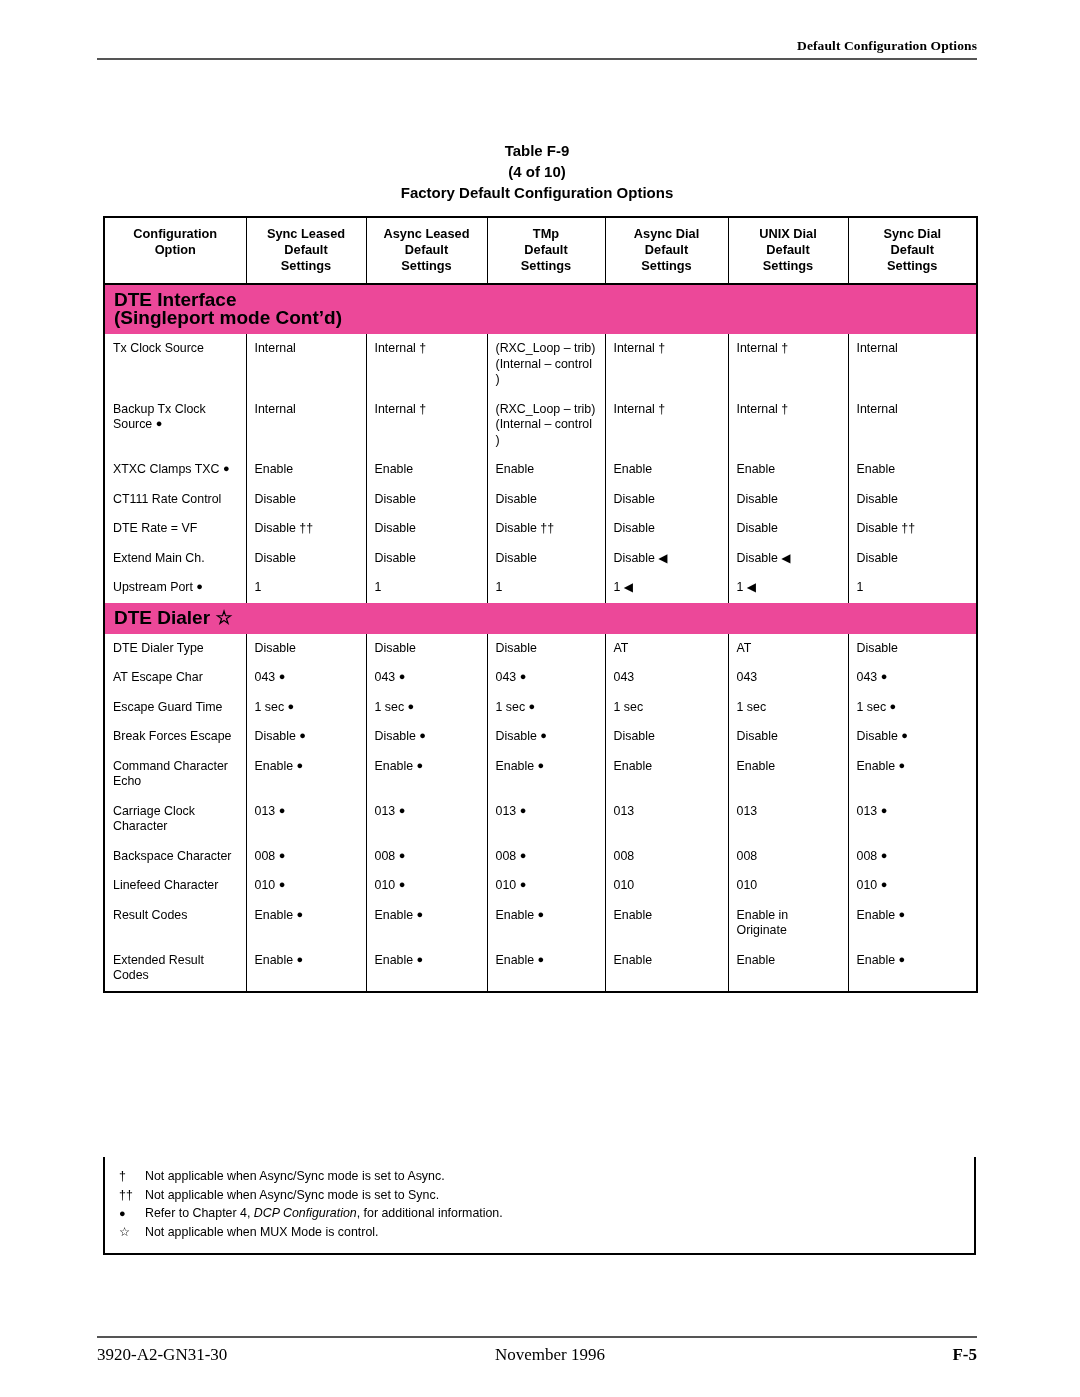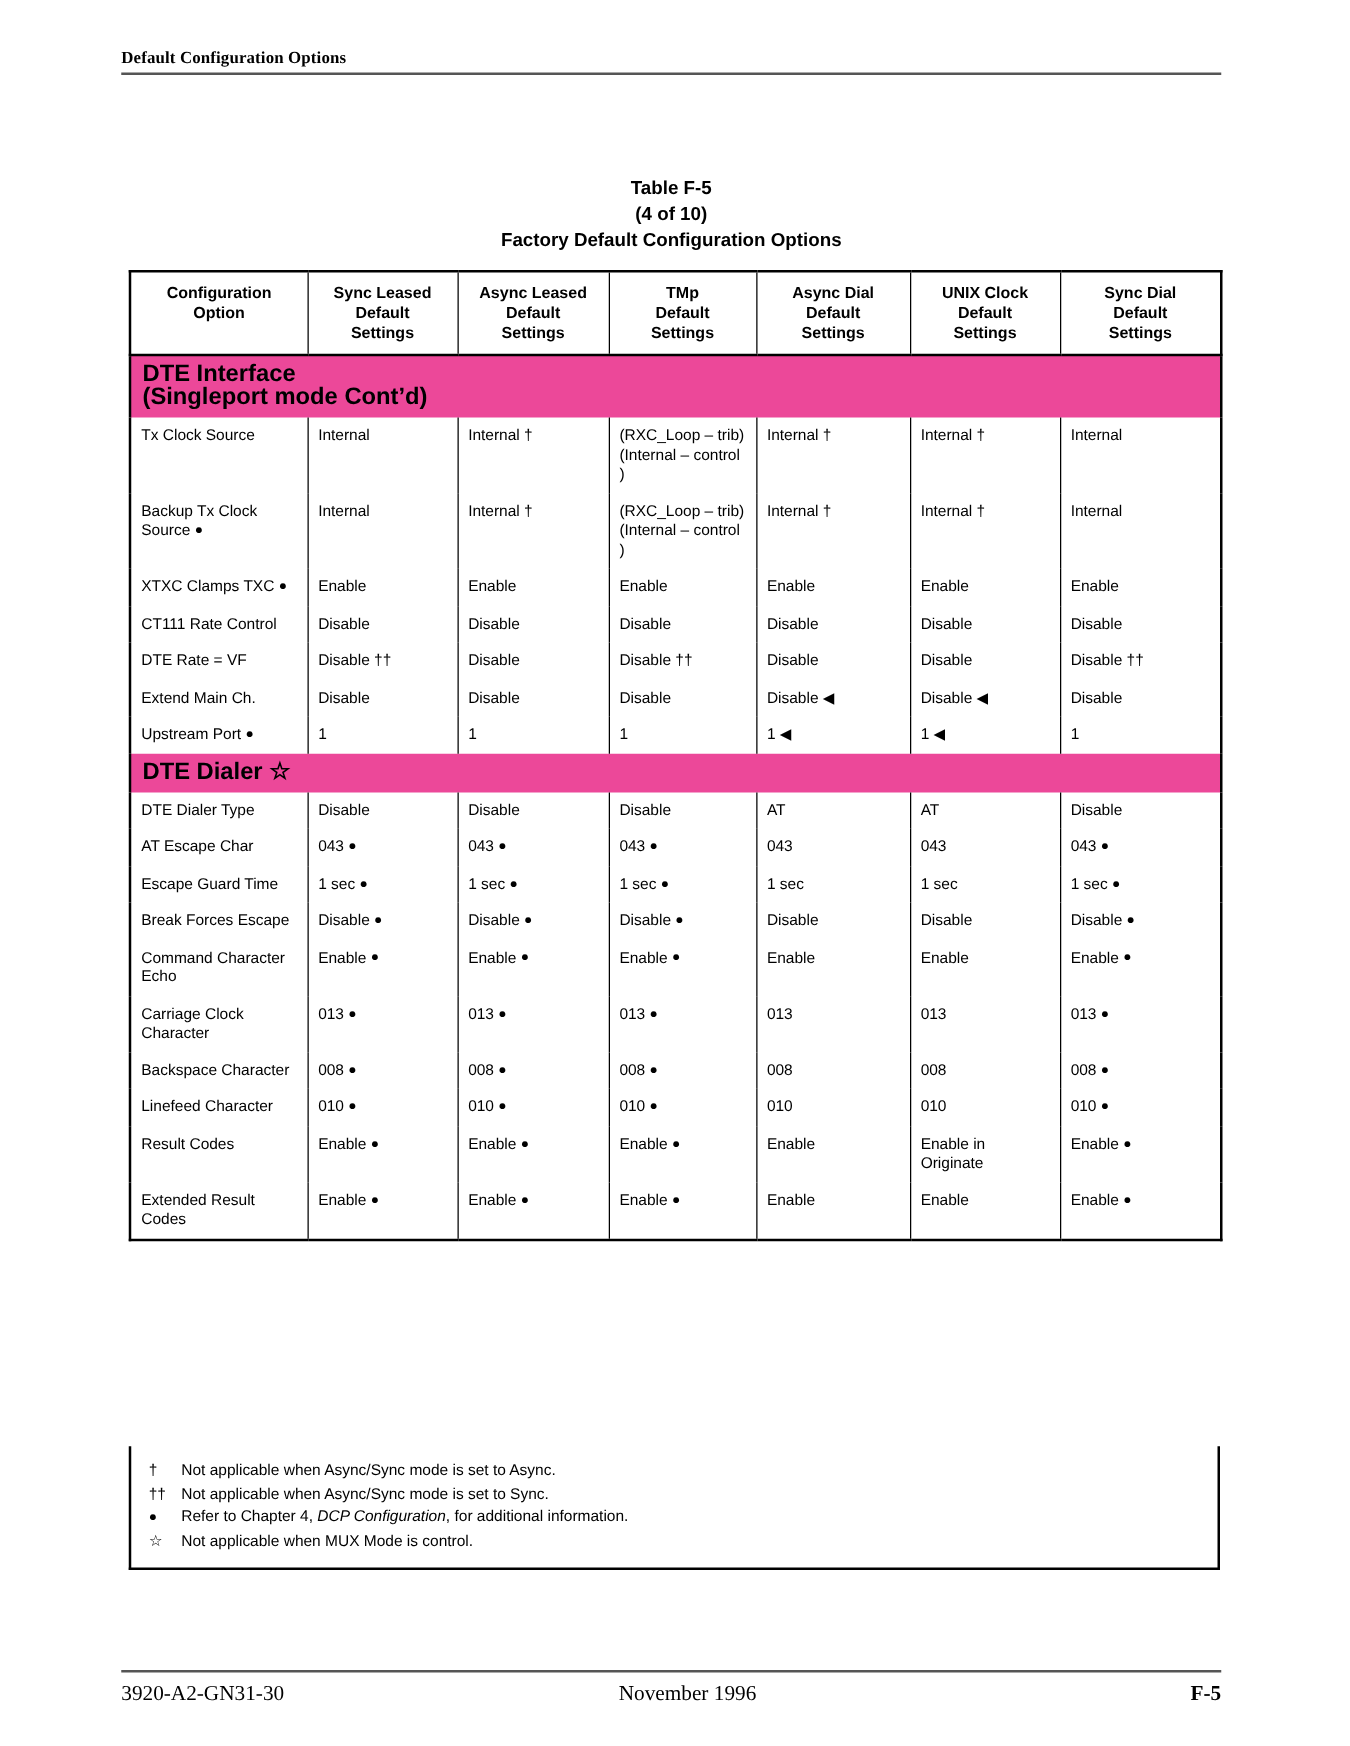--- a/index.html
+++ b/index.html
@@ -20,21 +20,21 @@
   .page-header {
     position: absolute;
     left: 97px;
     top: 38px;
     width: 880px;
   }
   .page-header-text {
     font-family: "Liberation Serif", serif;
     font-weight: bold;
     font-size: 13.5px;
-    text-align: left;
+    text-align: right;
     letter-spacing: 0.1px;
     padding-bottom: 4px;
   }
   .header-rule {
     border-top: 2px solid #555;
     width: 100%;
   }
 
   
   .table-title {
@@ -168,21 +168,21 @@
 </style>
 </head>
 <body>
 
 <div class="page-header">
   <div class="page-header-text">Default Configuration Options</div>
   <div class="header-rule"></div>
 </div>
 
 <div class="table-title">
-  <div>Table F-5</div>
+  <div>Table F-9</div>
   <div>(4 of 10)</div>
   <div>Factory Default Configuration Options</div>
 </div>
 
 <div class="table-wrap">
   <table class="cfg">
     <colgroup>
       <col class="c0">
         <col class="c1">
         <col class="c2">
@@ -191,21 +191,21 @@
         <col class="c5">
         <col class="c6">
     </colgroup>
     <thead>
       <tr id="hdr-row">
           <th class="first"><span>Configuration</span><br><span>Option</span></th>
           <th><span>Sync Leased</span><br><span>Default</span><br><span>Settings</span></th>
           <th><span>Async Leased</span><br><span>Default</span><br><span>Settings</span></th>
           <th><span>TMp</span><br><span>Default</span><br><span>Settings</span></th>
           <th><span>Async Dial</span><br><span>Default</span><br><span>Settings</span></th>
-          <th><span>UNIX Clock</span><br><span>Default</span><br><span>Settings</span></th>
+          <th><span>UNIX Dial</span><br><span>Default</span><br><span>Settings</span></th>
           <th class="last"><span>Sync Dial</span><br><span>Default</span><br><span>Settings</span></th>
         </tr>
     </thead>
     <tbody id="tbl-body">
         <tr class="section">
           <td colspan="7">DTE Interface<br>(Singleport mode Cont’d)</td>
         </tr>
         <tr class="datarow">
           <td class="firstcol">Tx Clock Source</td>
           <td>Internal</td>

